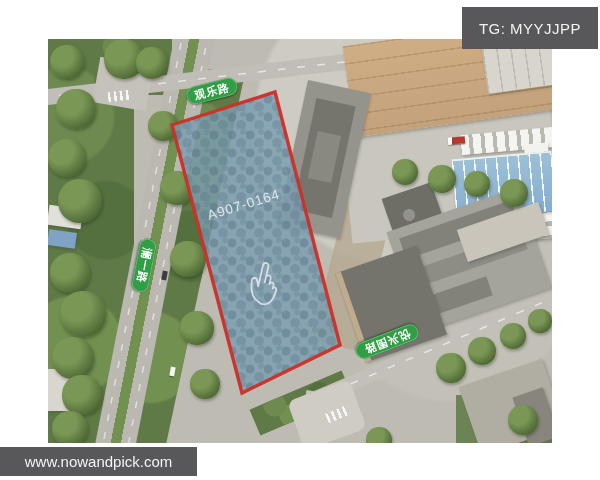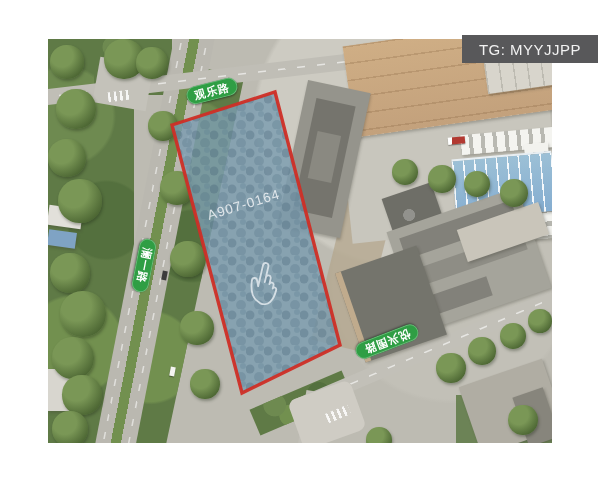--- a/index.html
+++ b/index.html
@@ -153,17 +153,20 @@
         <span>观乐路</span>
       </div>
     <div class="pill" style="left:69px;top:218px;width:54px;height:17px;transform:rotate(101deg);">
         <span>澜一路</span>
       </div>
     <div class="pill" style="left:306px;top:294px;width:66px;height:17px;transform:rotate(159deg);">
         <span>悦兴围路</span>
       </div>
   </div>
 
-  <div class="bar" style="left:462px;top:7px;width:136px;height:28px;font-size:15px;letter-spacing:.5px;margin-top:28px;">
+  <div class="bar" style="left:462px;top:7px;width:136px;height:42px;font-size:15px;letter-spacing:.5px;">
     <span>TG: MYYJJPP</span>
+  </div>
+  <div class="bar" style="left:0px;top:447px;width:197px;height:29px;font-size:15px;">
+    <span>www.nowandpick.com</span>
   </div>
 
 </div>
 
 </body></html>

